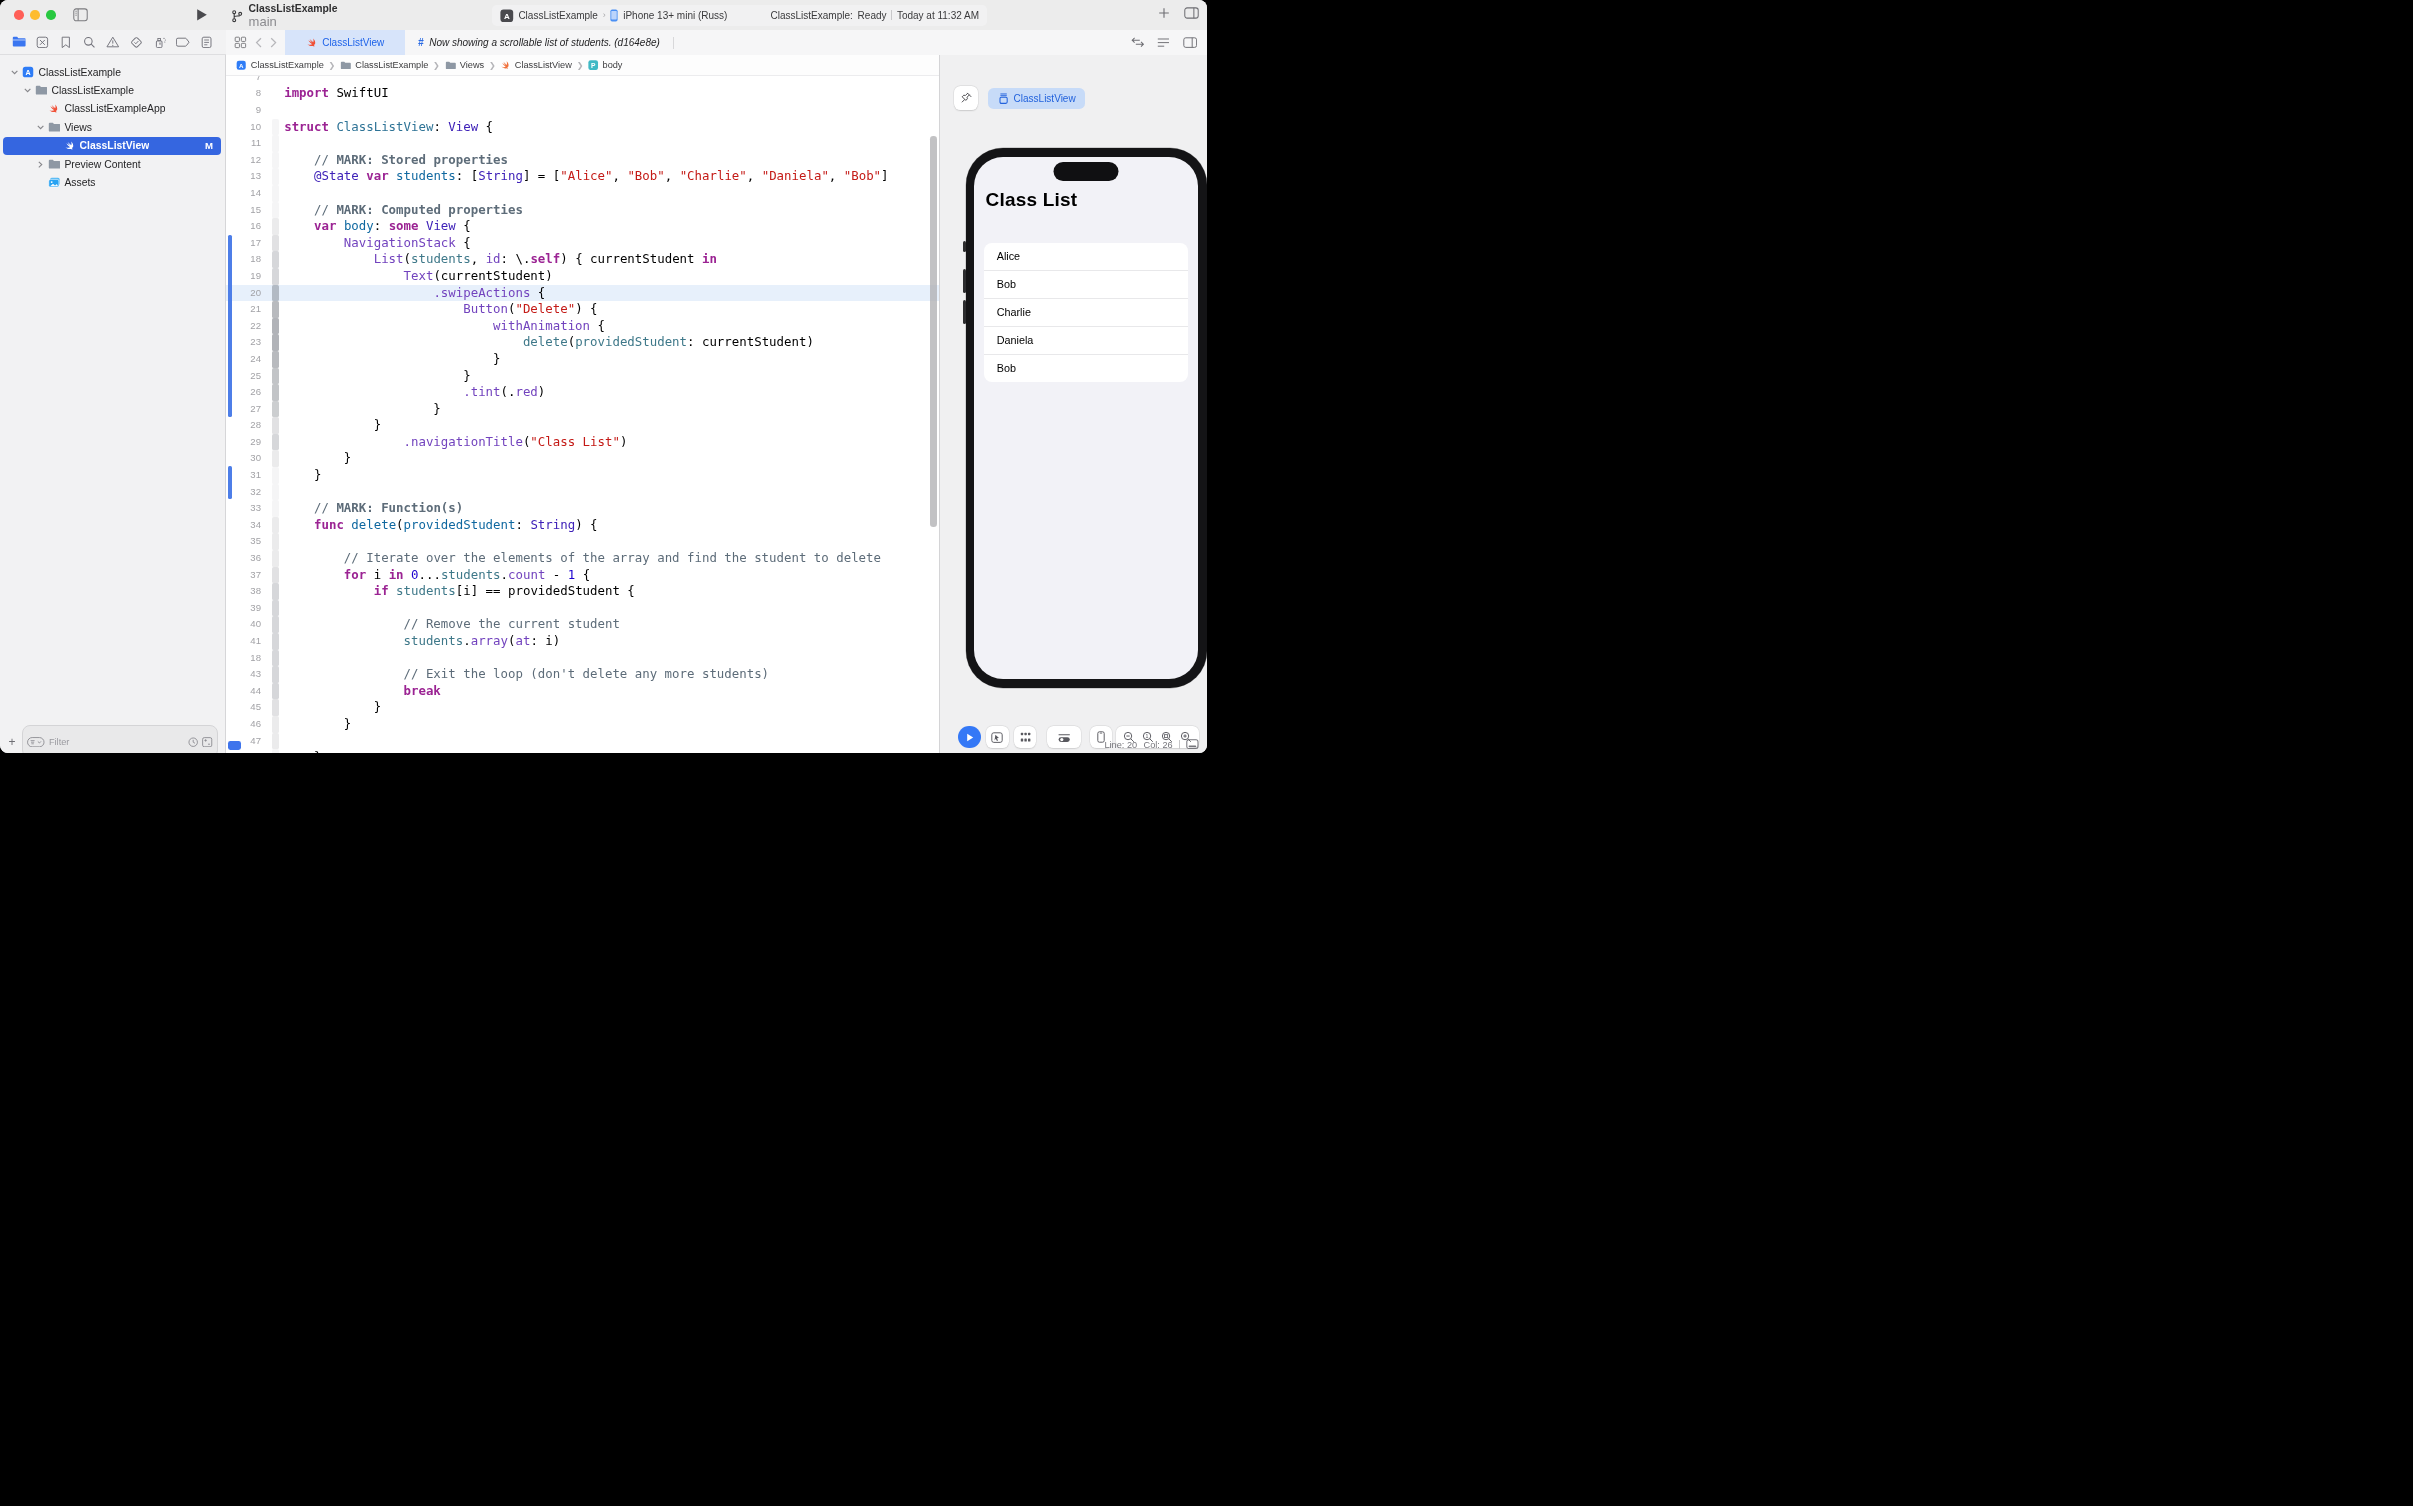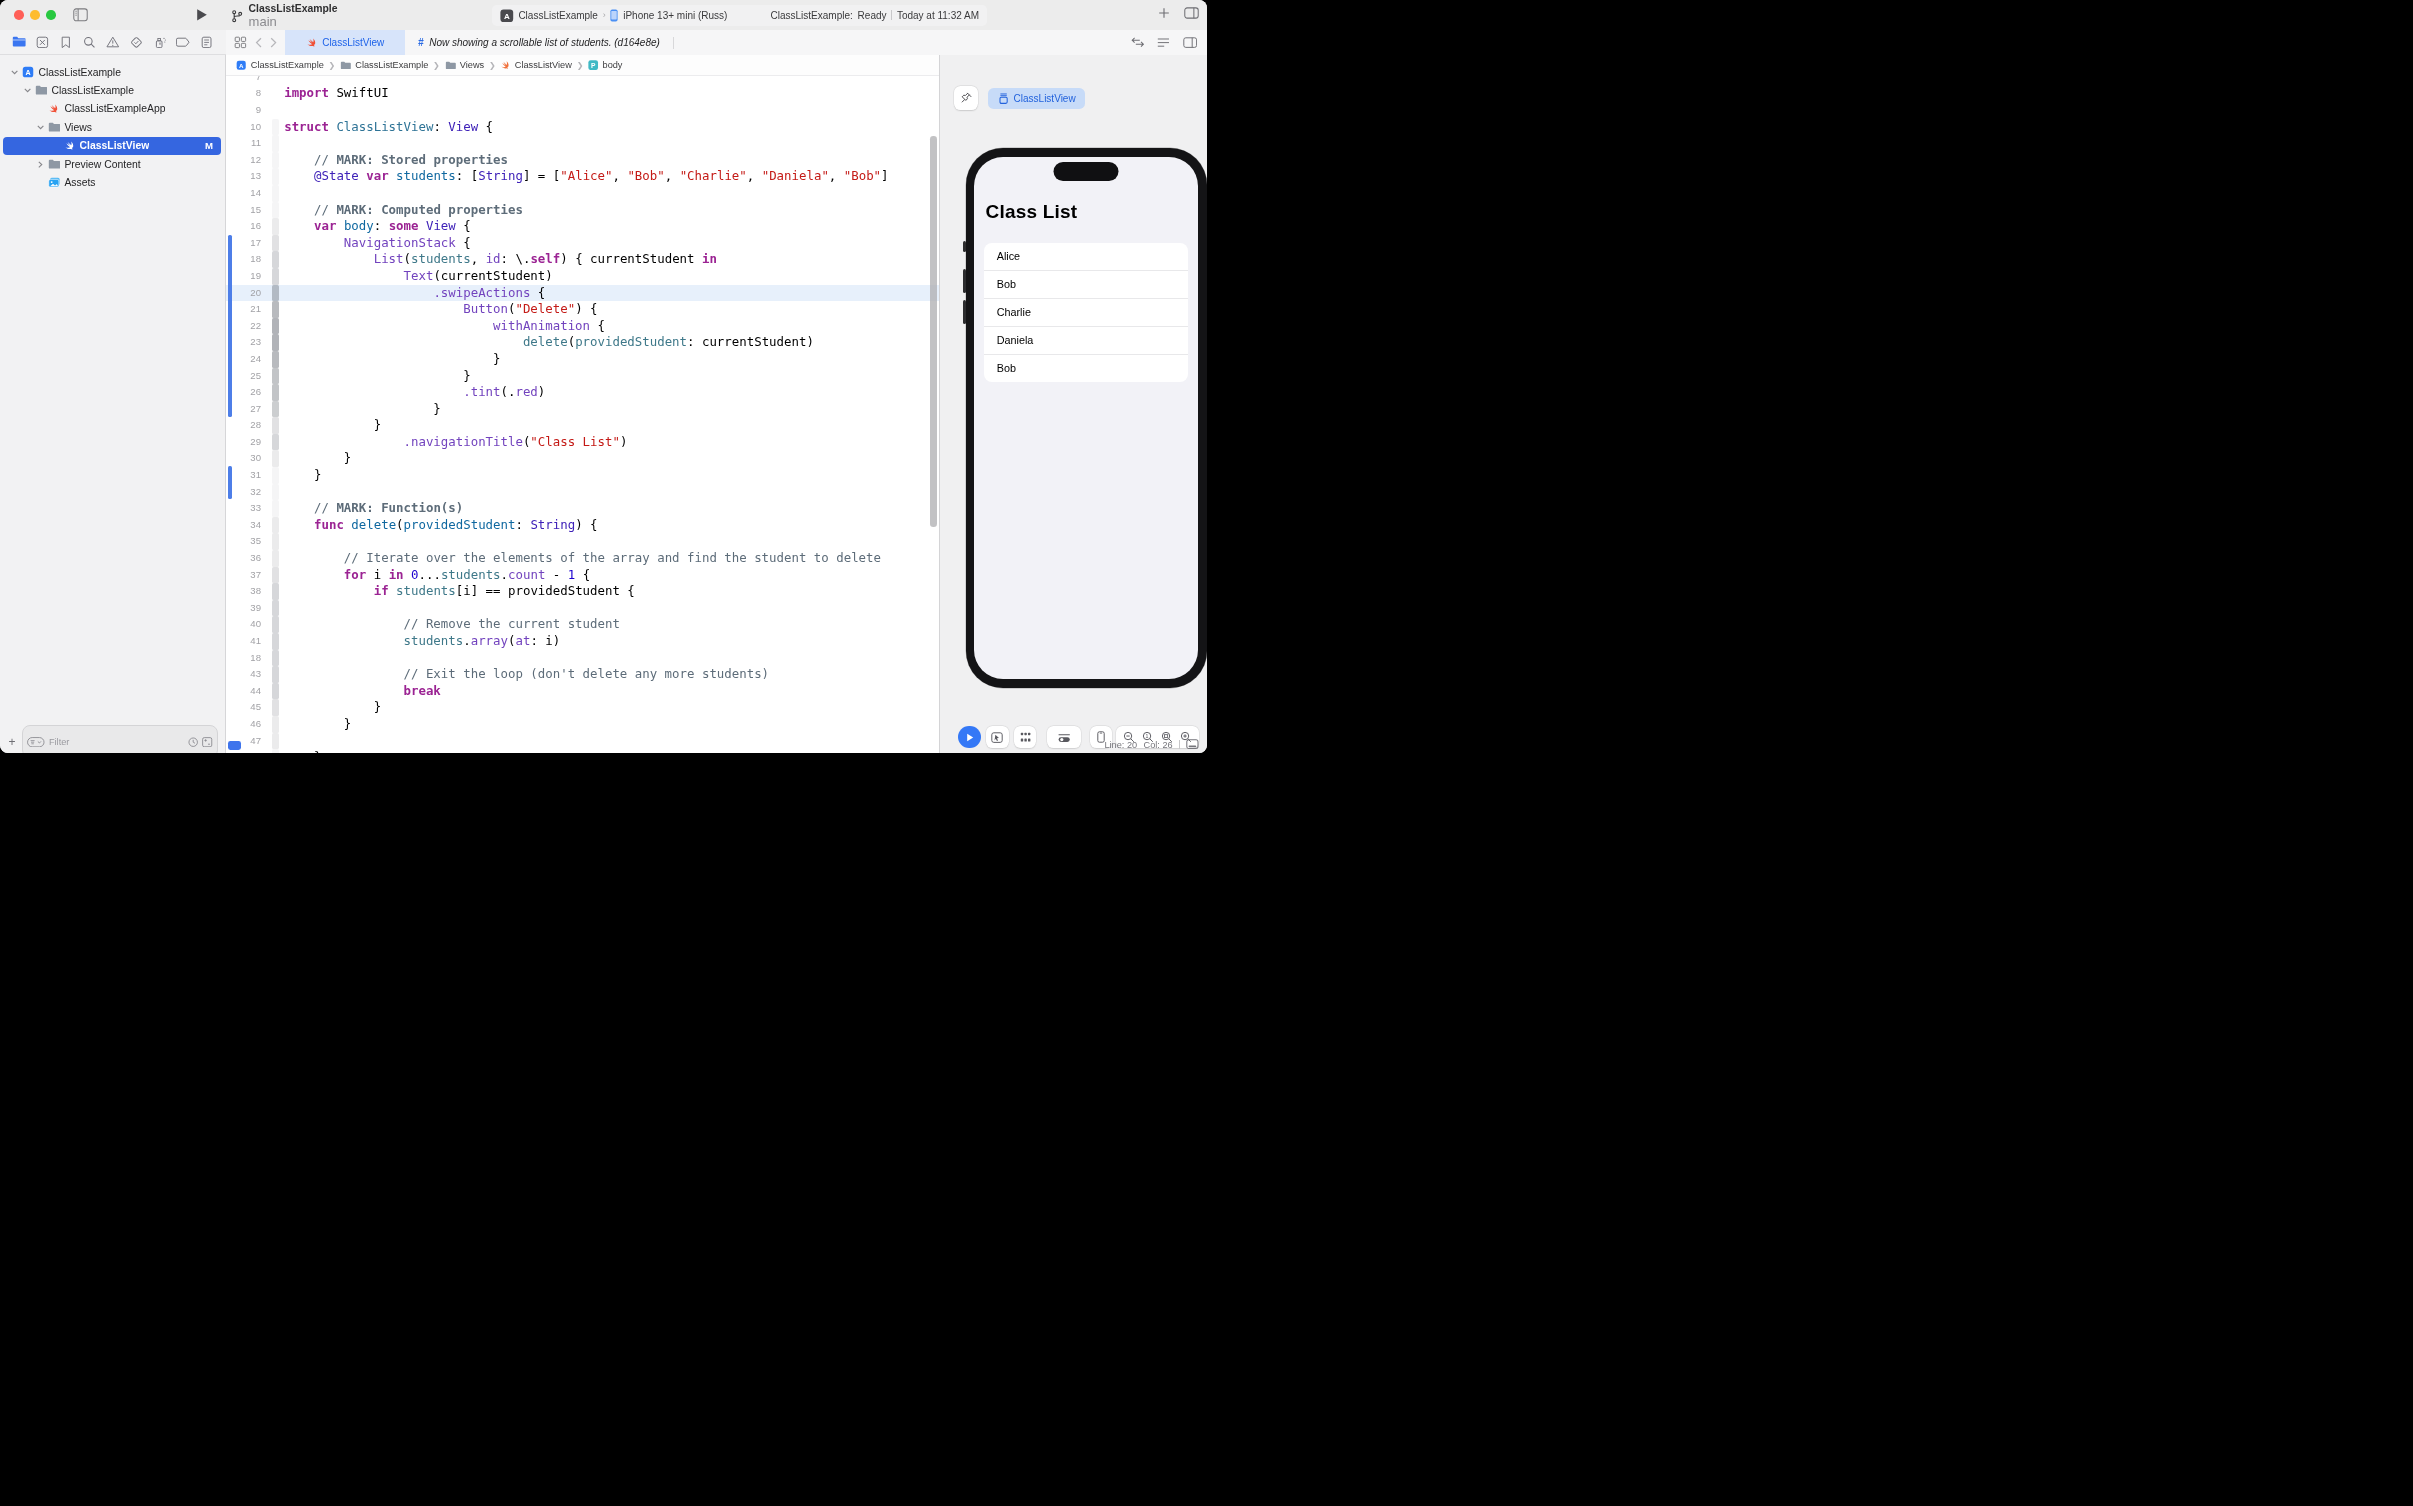--- a/index.html
+++ b/index.html
@@ -77,21 +77,21 @@
   .scrollthumb{position:absolute;right:2.4px;width:6.4px;border-radius:3.2px;background:#ADADB0;opacity:.75;}
   .bp-tag{position:absolute;left:1.6px;bottom:4px;width:13.6px;height:8.8px;background:#3E74EC;border-radius:2.4px;}
 
   
   .panel{position:absolute;left:939px;top:55px;width:268px;bottom:0;background:#F0F0F1;border-left:0.8px solid #D4D4D6;box-sizing:border-box;}
   .pinbtn{position:absolute;left:14.4px;top:31px;width:24px;height:24px;background:#fff;border-radius:6.4px;box-shadow:0 0 0 0.4px rgba(0,0,0,.08),0 0.8px 1.6px rgba(0,0,0,.12);display:flex;align-items:center;justify-content:center;color:#4A4A4E;}
   .chip{position:absolute;left:48px;top:33px;height:21px;background:#C7DBF8;border-radius:5.6px;display:flex;align-items:center;gap:4.8px;padding:0 9.6px;font-size:10px;color:#2262DC;}
   .phone{position:absolute;left:25.5px;top:93px;width:241px;height:540px;background:#141416;border-radius:37px;box-shadow:0 0 0 0.4px rgba(0,0,0,.3);}
   .screen{position:absolute;inset:8.8px;background:#F2F2F7;border-radius:29px;overflow:hidden;}
   .notch{position:absolute;left:50%;transform:translateX(-50%);top:5.6px;width:65px;height:19px;background:#101012;border-radius:10.4px;}
-  .nav-title{position:absolute;left:11.2px;top:44px;font-size:19px;font-weight:700;color:#000;letter-spacing:0.2px;}
+  .nav-title{position:absolute;left:11.2px;top:32px;font-size:19px;font-weight:700;color:#000;letter-spacing:0.2px;}
   .listcard{position:absolute;left:9.6px;right:9.6px;top:86px;background:#fff;border-radius:8px;overflow:hidden;}
   .lrow{height:27px;display:flex;align-items:center;padding-left:12.8px;font-size:10.8px;color:#000;}
   .lrow + .lrow{border-top:0.8px solid #E8E8EA;}
   .nub{position:absolute;background:#2C2C2E;border-radius:1.6px;}
   .pctl{position:absolute;left:0;right:0;display:flex;align-items:center;}
   .roundbtn{width:22.3px;height:22.3px;background:#fff;border-radius:6.4px;box-shadow:0 0 0 0.4px rgba(0,0,0,.08),0 0.8px 1.6px rgba(0,0,0,.1);display:flex;align-items:center;justify-content:center;color:#58585E;flex:none;}
   .playbtn{width:22.3px;height:22.3px;border-radius:50%;background:#3478F6;display:flex;align-items:center;justify-content:center;color:#fff;flex:none;}
   .zoomcluster{position:absolute;right:8px;width:83px;height:22.3px;background:#fff;border-radius:6.4px;box-shadow:0 0 0 0.4px rgba(0,0,0,.08),0 0.8px 1.6px rgba(0,0,0,.1);display:flex;align-items:center;justify-content:space-evenly;color:#58585E;}
   .pstatus{position:absolute;right:8px;bottom:3.2px;display:flex;align-items:center;gap:6.4px;font-size:9.2px;color:#76767C;}
   .pstatus .vline{height:9.6px;}

